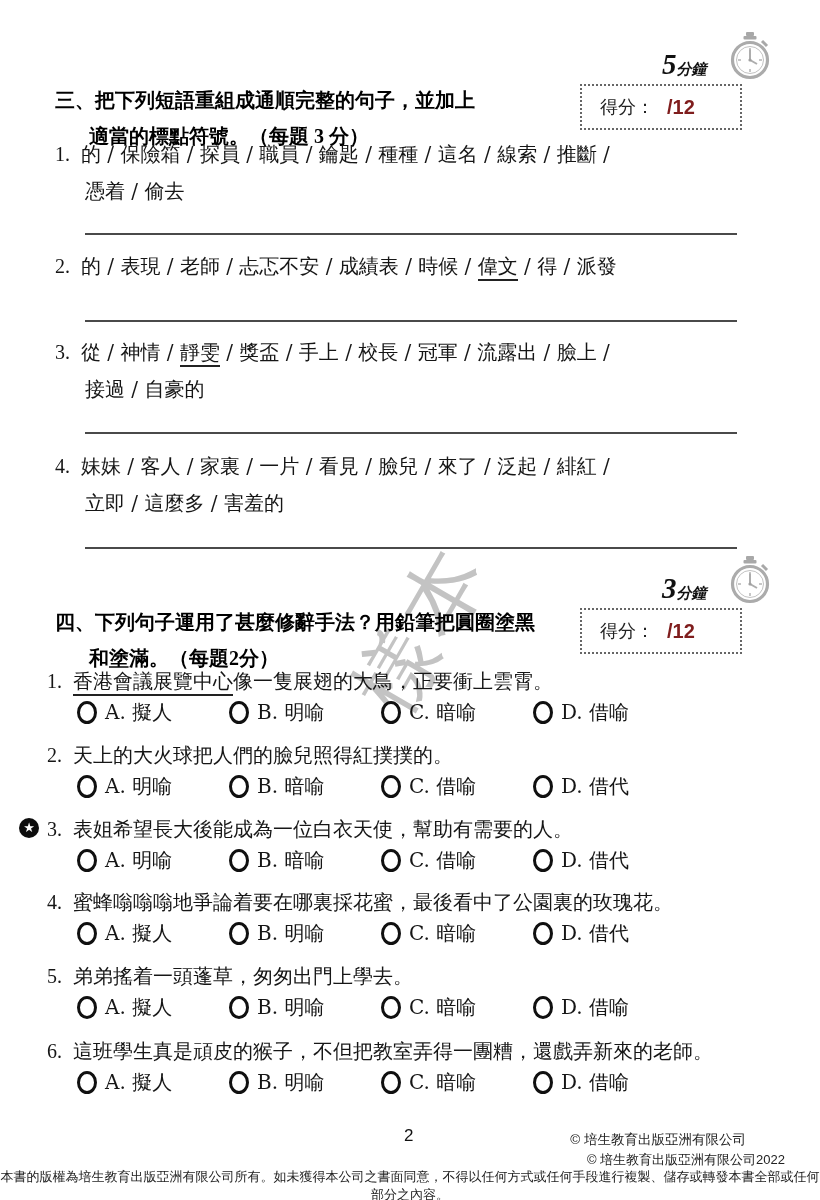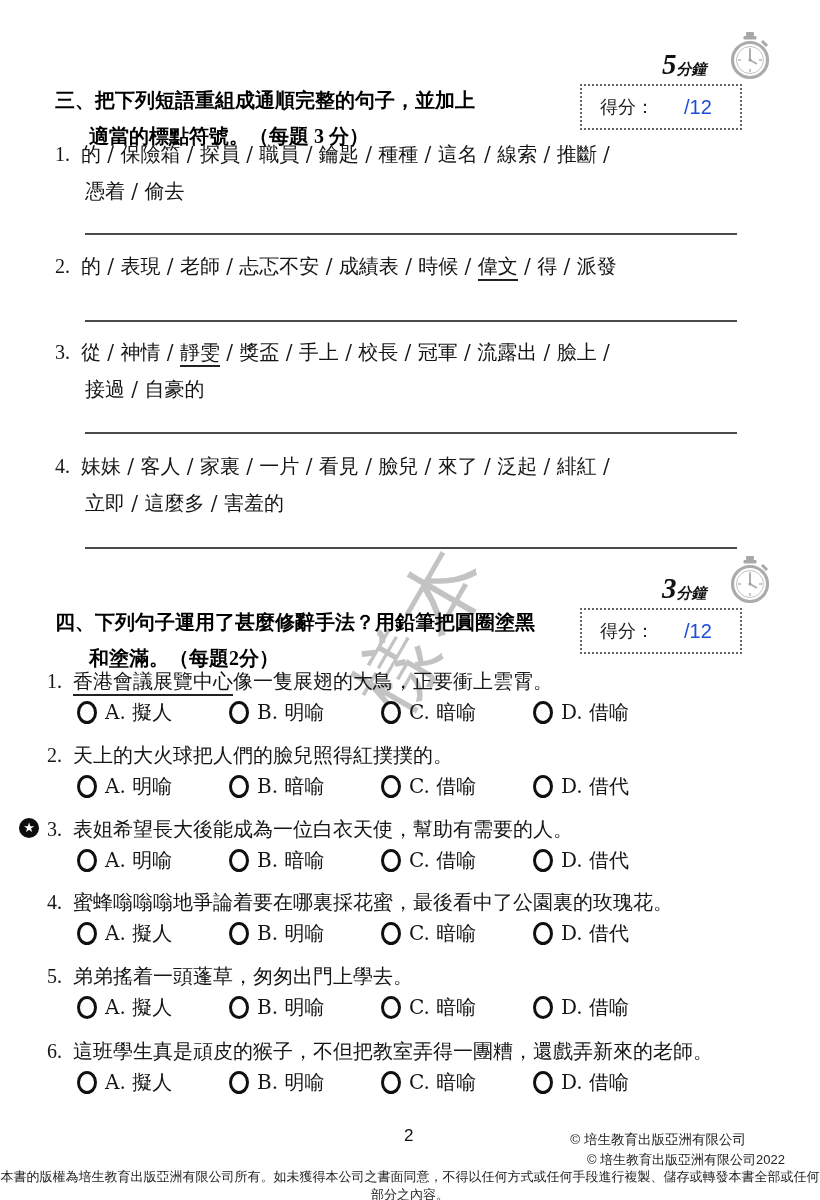--- a/index.html
+++ b/index.html
@@ -28,21 +28,21 @@
   .timer-text { position:absolute; left:10px; top:16px; white-space:nowrap; font-style:italic; font-weight:bold; color:#111; z-index:2; }
   .timer-num { font-family:"Liberation Serif", serif; font-size:29px; }
   .timer-unit { font-size:15px; }
   
   .score-box {
     position:absolute; left:580px; width:158px; height:42px;
     border:2px dotted #666; background:#fff;
     display:flex; align-items:center;
   }
   .score-label { font-size:18px; margin-left:18px; color:#222; }
-  .score-value { font-size:20px; margin-left:30px; color:#1d4ed8; }
+  .score-value { font-size:20px; margin-left:13px; color:#7f1d1d;font-weight:bold; }
   
   .sq { position:absolute; left:55px; width:695px; font-family:"DejaVu Serif", serif; font-size:20px; line-height:37px; color:#161616; }
   .sq .num { display:inline-block; width:26px; font-family:"Liberation Serif", serif; }
   .sq .l2 { margin-left:30px; }
   .u { border-bottom:2px solid #222; padding-bottom:1px; }
   .answer-line { position:absolute; left:85px; width:652px; border-top:2px solid #4a4a4a; height:0; }
   
   .mcq { position:absolute; left:47px; width:720px; font-family:"DejaVu Serif", serif; font-size:20px; color:#161616; }
   .mcq .num { display:inline-block; width:26px; font-family:"Liberation Serif", serif; }
   .opts { display:flex; margin-left:30px; margin-top:4px; align-items:center; }

